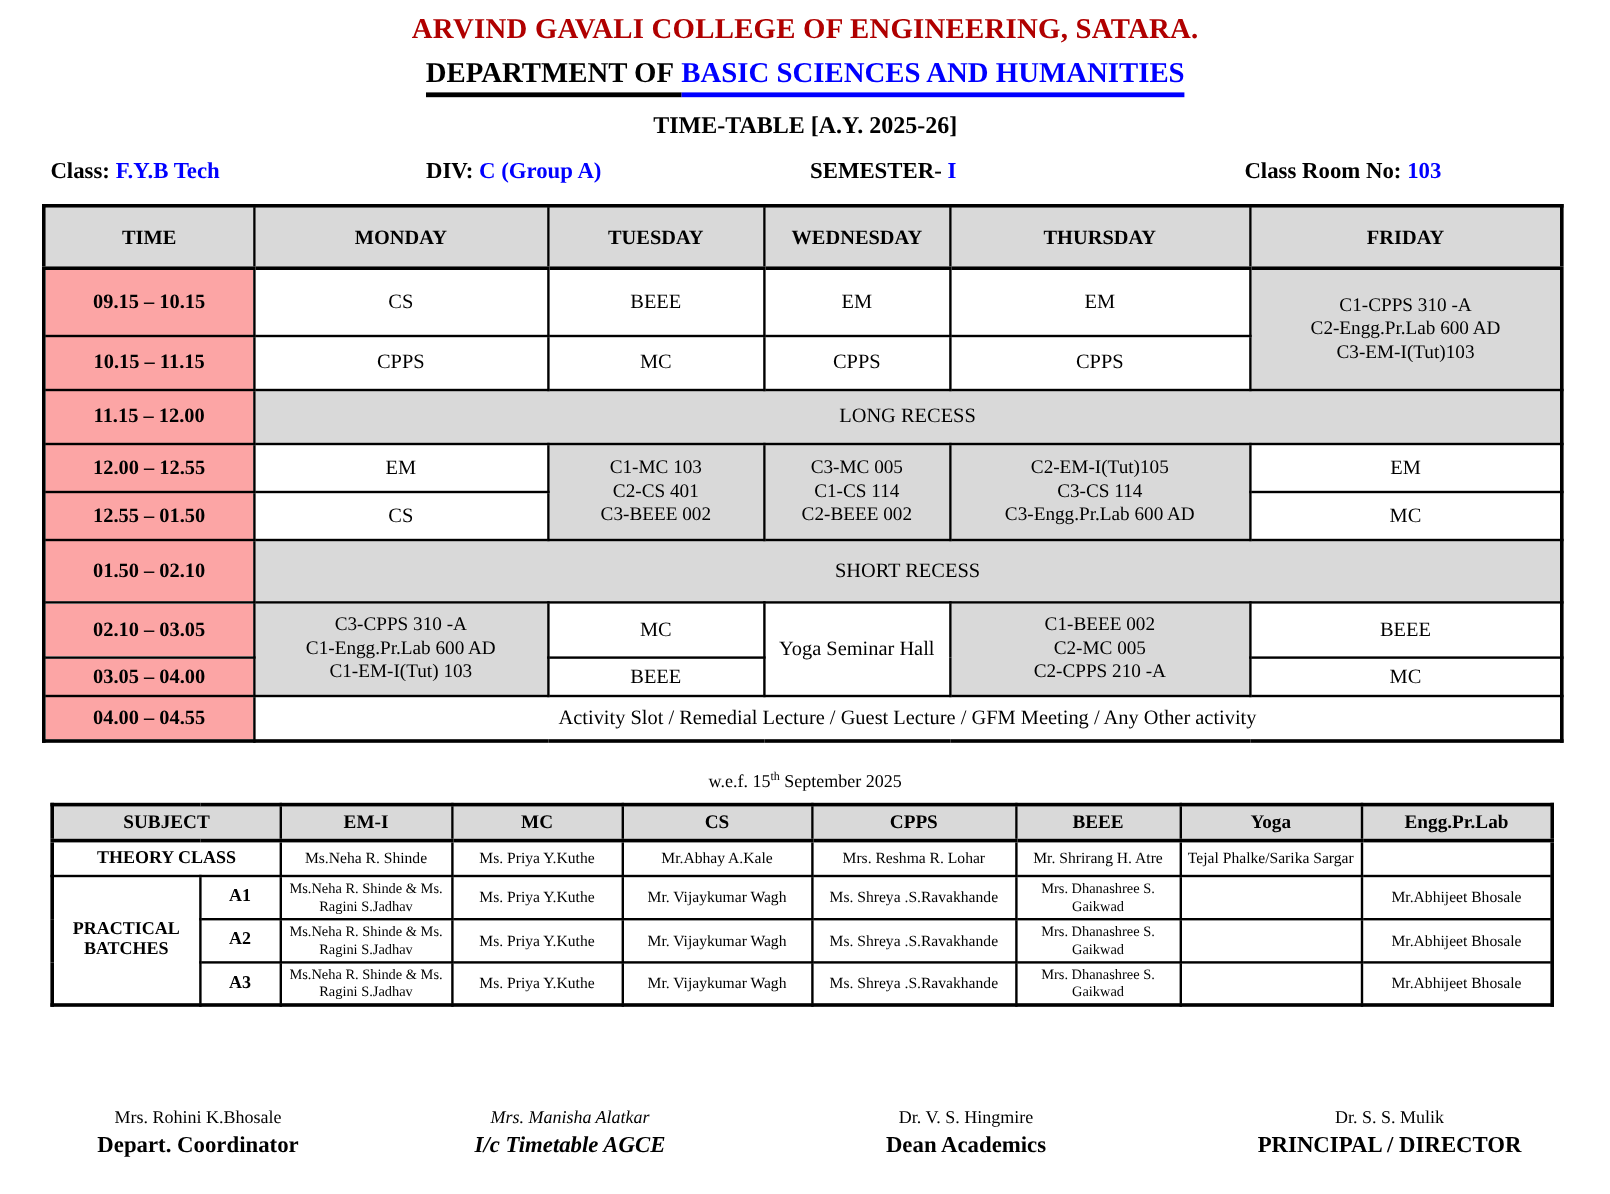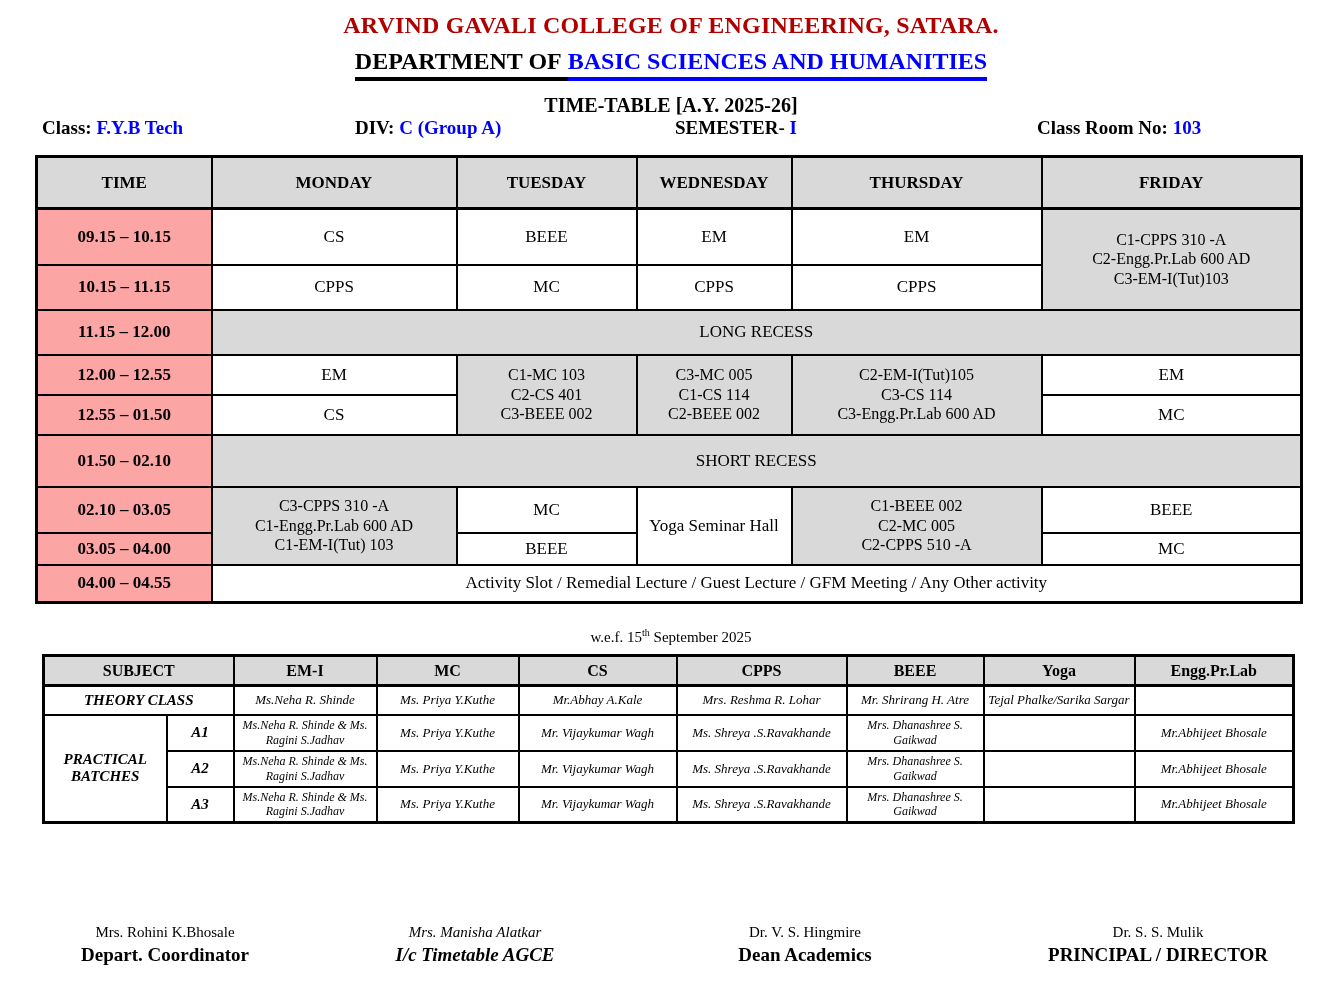--- a/index.html
+++ b/index.html
@@ -39,21 +39,21 @@
   }
   .tt-heading {
     margin-top: 13px;
     font-size: 20px; font-weight: bold;
   }
 
   
   .info-row {
     position: relative;
     height: 26px;
-    margin-top: 0;
+    margin-top: 15px;
     font-size: 19px; font-weight: bold;
   }
   .info-item { position: absolute; white-space: nowrap; }
   .info-item .val { color: #0000FF; }
   #info-class { left: 42px; }
   #info-div { left: 355px; }
   #info-sem { left: 675px; }
   #info-room { left: 1037px; }
 
   
@@ -107,21 +107,21 @@
     vertical-align: middle;
     padding: 1px 2px;
     overflow: hidden;
   }
   table.fac th {
     background: #D9D9D9;
     font-weight: bold;
     font-size: 16px;
     border-bottom: 3px solid #000;
   }
-  table.fac td { font-size: 13px; font-style: italic; }
+  table.fac td { font-size: 13px; }
   table.fac td.bold-lbl { font-weight: bold; font-size: 15px; }
   table.fac td.small { font-size: 12px; line-height: 1.2; }
   table.fac td.batch { font-weight: bold; font-size: 15px; }
 
   
   .signatures { position: absolute; top: 924px; left: 0; width: 100%; }
   .sig {
     position: absolute;
     transform: translateX(-50%);
     text-align: center;
@@ -239,21 +239,21 @@
     <td class="gray multi" rowspan="2">
       <div>C3-CPPS 310 -A</div>
       <div>C1-Engg.Pr.Lab 600 AD</div>
       <div>C1-EM-I(Tut) 103</div>
     </td>
     <td>MC</td>
     <td rowspan="2">Yoga Seminar Hall</td>
     <td class="gray multi" rowspan="2">
       <div>C1-BEEE 002</div>
       <div>C2-MC 005</div>
-      <div>C2-CPPS 510 -A</div>
+      <div>C2-CPPS 210 -A</div>
     </td>
     <td>BEEE</td>
   </tr>
   <tr style="height:32px">
     <td class="time">03.05 – 04.00</td>
     <td>BEEE</td>
     <td>MC</td>
   </tr>
   <tr style="height:38px">
     <td class="time">04.00 – 04.55</td>

